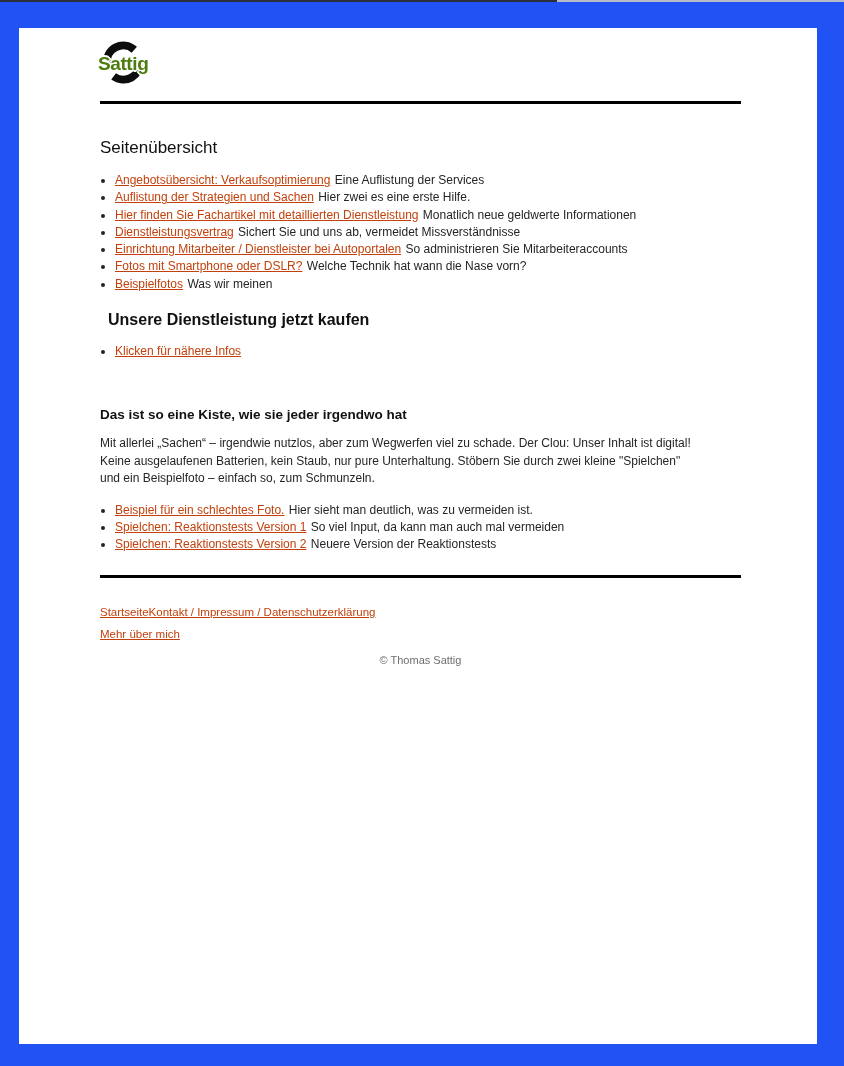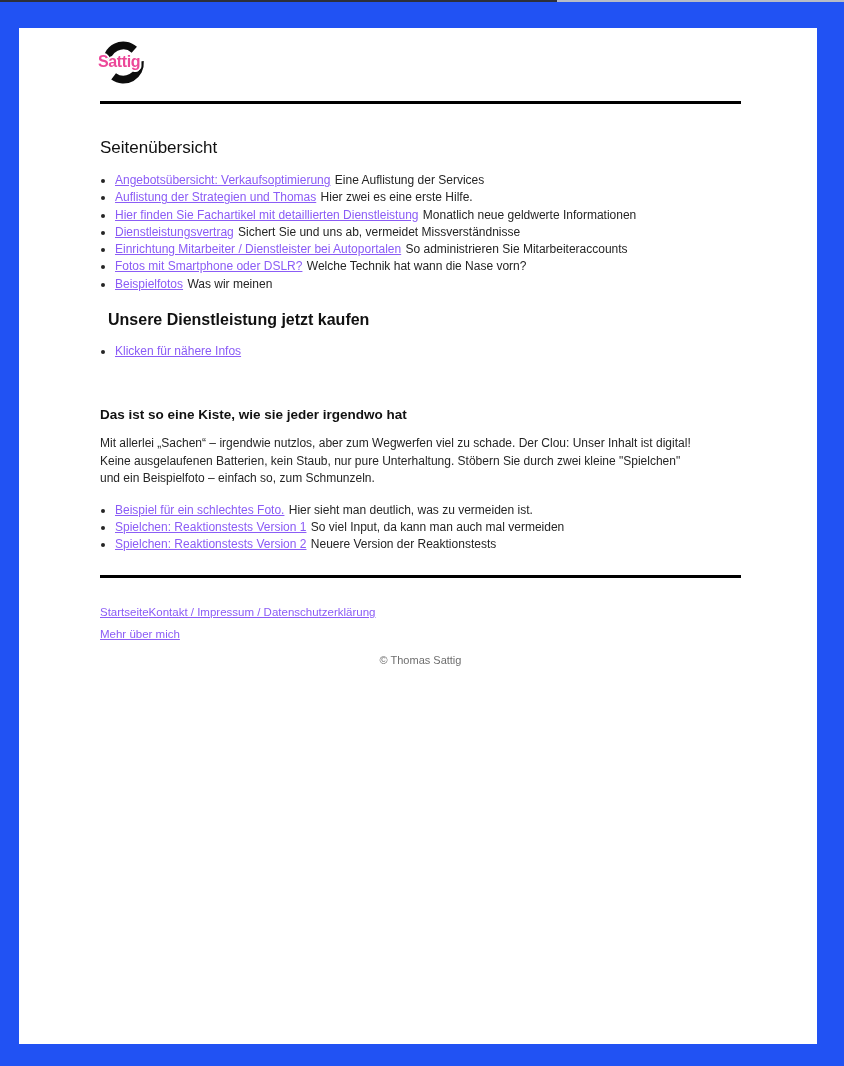--- a/index.html
+++ b/index.html
@@ -33,23 +33,23 @@
     position: relative;
     width: 46px;
     height: 46px;
     cursor: pointer;
   }
   .logo svg { display: block; }
   .logo-text {
     position: absolute;
     left: -2px;
     top: 15px;
-    font-size: 16px;
+    font-size: 19px;
     font-weight: bold;
-    color: #ec4899;
+    color: #4d7c0f;
     letter-spacing: -0.4px;
     text-shadow:
       -2px 0 0 #fff, 2px 0 0 #fff, 0 -2px 0 #fff, 0 2px 0 #fff,
       -1px -1px 0 #fff, 1px -1px 0 #fff, -1px 1px 0 #fff, 1px 1px 0 #fff;
   }
   
   hr.rule {
     border: none;
     border-top: 3px solid #000;
     margin: 17px 0 0 0;
@@ -85,21 +85,21 @@
   ul.link-list {
     margin: 14px 0 0 0;
     padding: 0 0 0 15px;
     font-size: 12px;
   }
   ul.link-list li {
     line-height: 1.44;
     margin: 0;
   }
   a {
-    color: #8b5cf6;
+    color: #c2410c;
   }
   ul.link-list li a { margin-right: 1px; }
   
   footer {
     margin-top: 28px;
     width: 641px;
     font-size: 11.5px;
   }
   .footer-row {
     display: flex;
@@ -133,21 +133,21 @@
       <hr class="rule">
     </header>
 
     <main>
       <h1 class="h-main">Seitenübersicht</h1>
 
       <ul class="link-list">
 
           <li><a href="#">Angebotsübersicht: Verkaufsoptimierung</a> <span>Eine Auflistung der Services</span></li>
 
-          <li><a href="#">Auflistung der Strategien und Thomas</a> <span>Hier zwei es eine erste Hilfe.</span></li>
+          <li><a href="#">Auflistung der Strategien und Sachen</a> <span>Hier zwei es eine erste Hilfe.</span></li>
 
           <li><a href="#">Hier finden Sie Fachartikel mit detaillierten Dienstleistung</a> <span>Monatlich neue geldwerte Informationen</span></li>
 
           <li><a href="#">Dienstleistungsvertrag</a> <span>Sichert Sie und uns ab, vermeidet Missverständnisse</span></li>
 
           <li><a href="#">Einrichtung Mitarbeiter / Dienstleister bei Autoportalen</a> <span>So administrieren Sie Mitarbeiteraccounts</span></li>
 
           <li><a href="#">Fotos mit Smartphone oder DSLR?</a> <span>Welche Technik hat wann die Nase vorn?</span></li>
 
           <li><a href="#">Beispielfotos</a> <span>Was wir meinen</span></li>

